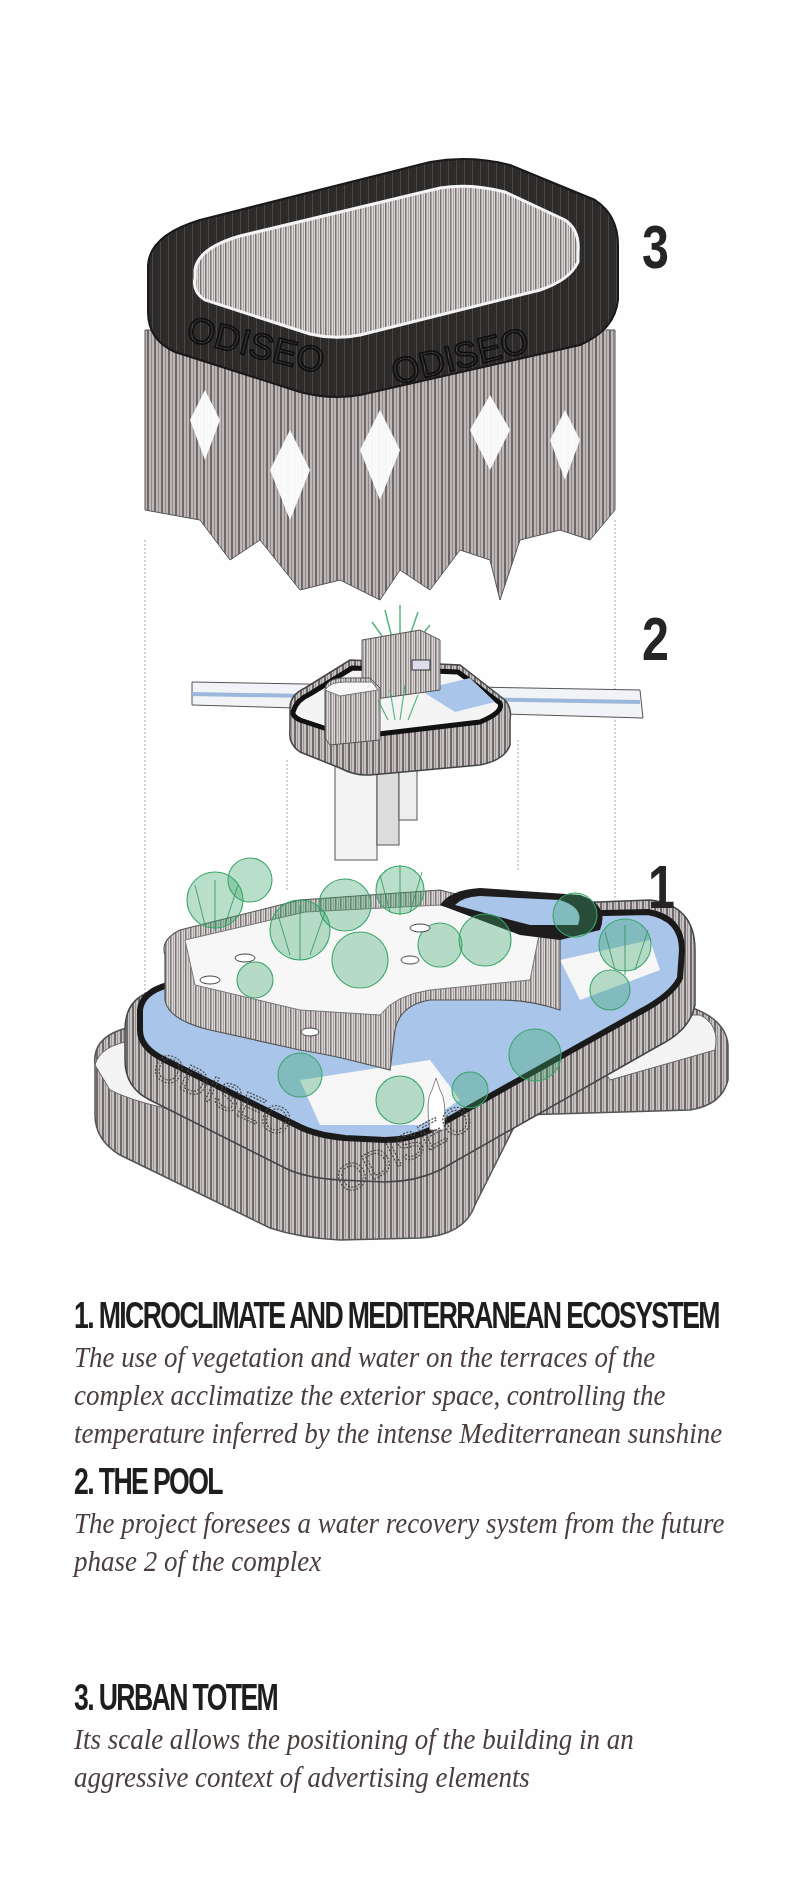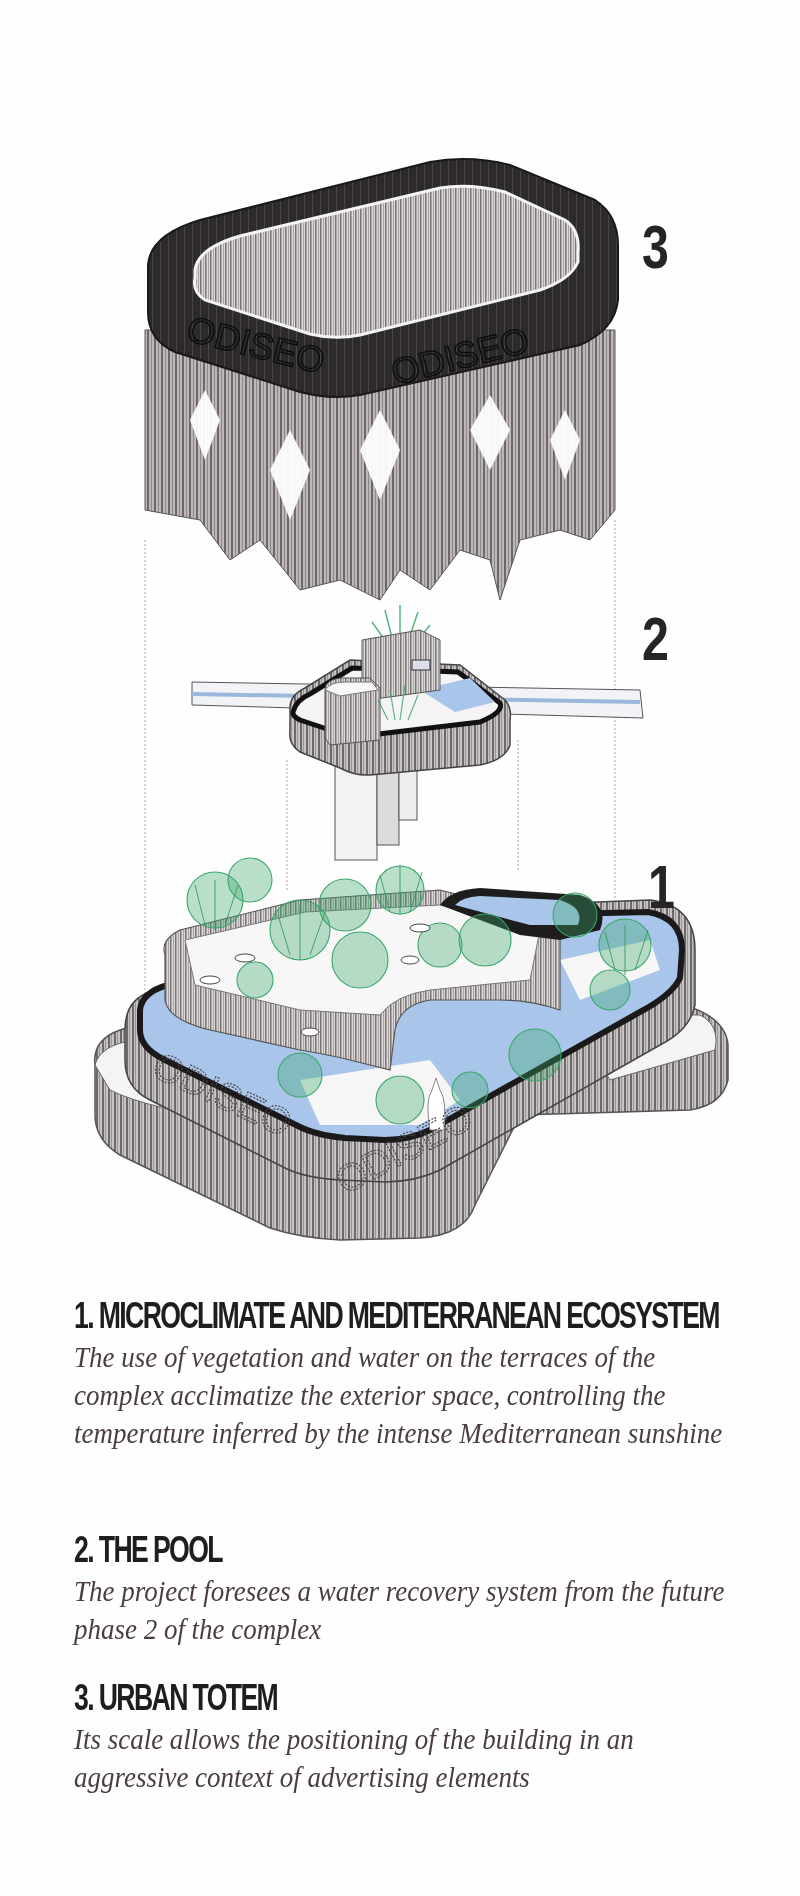--- a/index.html
+++ b/index.html
@@ -198,21 +198,21 @@
 
 <div class="text-block" style="top:1298px;">
   <h2 class="heading">1. MICROCLIMATE AND MEDITERRANEAN ECOSYSTEM</h2>
   <p class="body">
     <span>The use of vegetation and water on the terraces of the</span>
     <span>complex acclimatize the exterior space, controlling the</span>
     <span>temperature inferred by the intense Mediterranean sunshine</span>
   </p>
 </div>
 
-<div class="text-block" style="top:1532px;">
+<div class="text-block" style="top:1464px;">
   <h2 class="heading">2. THE POOL</h2>
   <p class="body">
     <span>The project foresees a water recovery system from the future</span>
     <span>phase 2 of the complex</span>
   </p>
 </div>
 
 <div class="text-block" style="top:1680px;">
   <h2 class="heading">3. URBAN TOTEM</h2>
   <p class="body">

